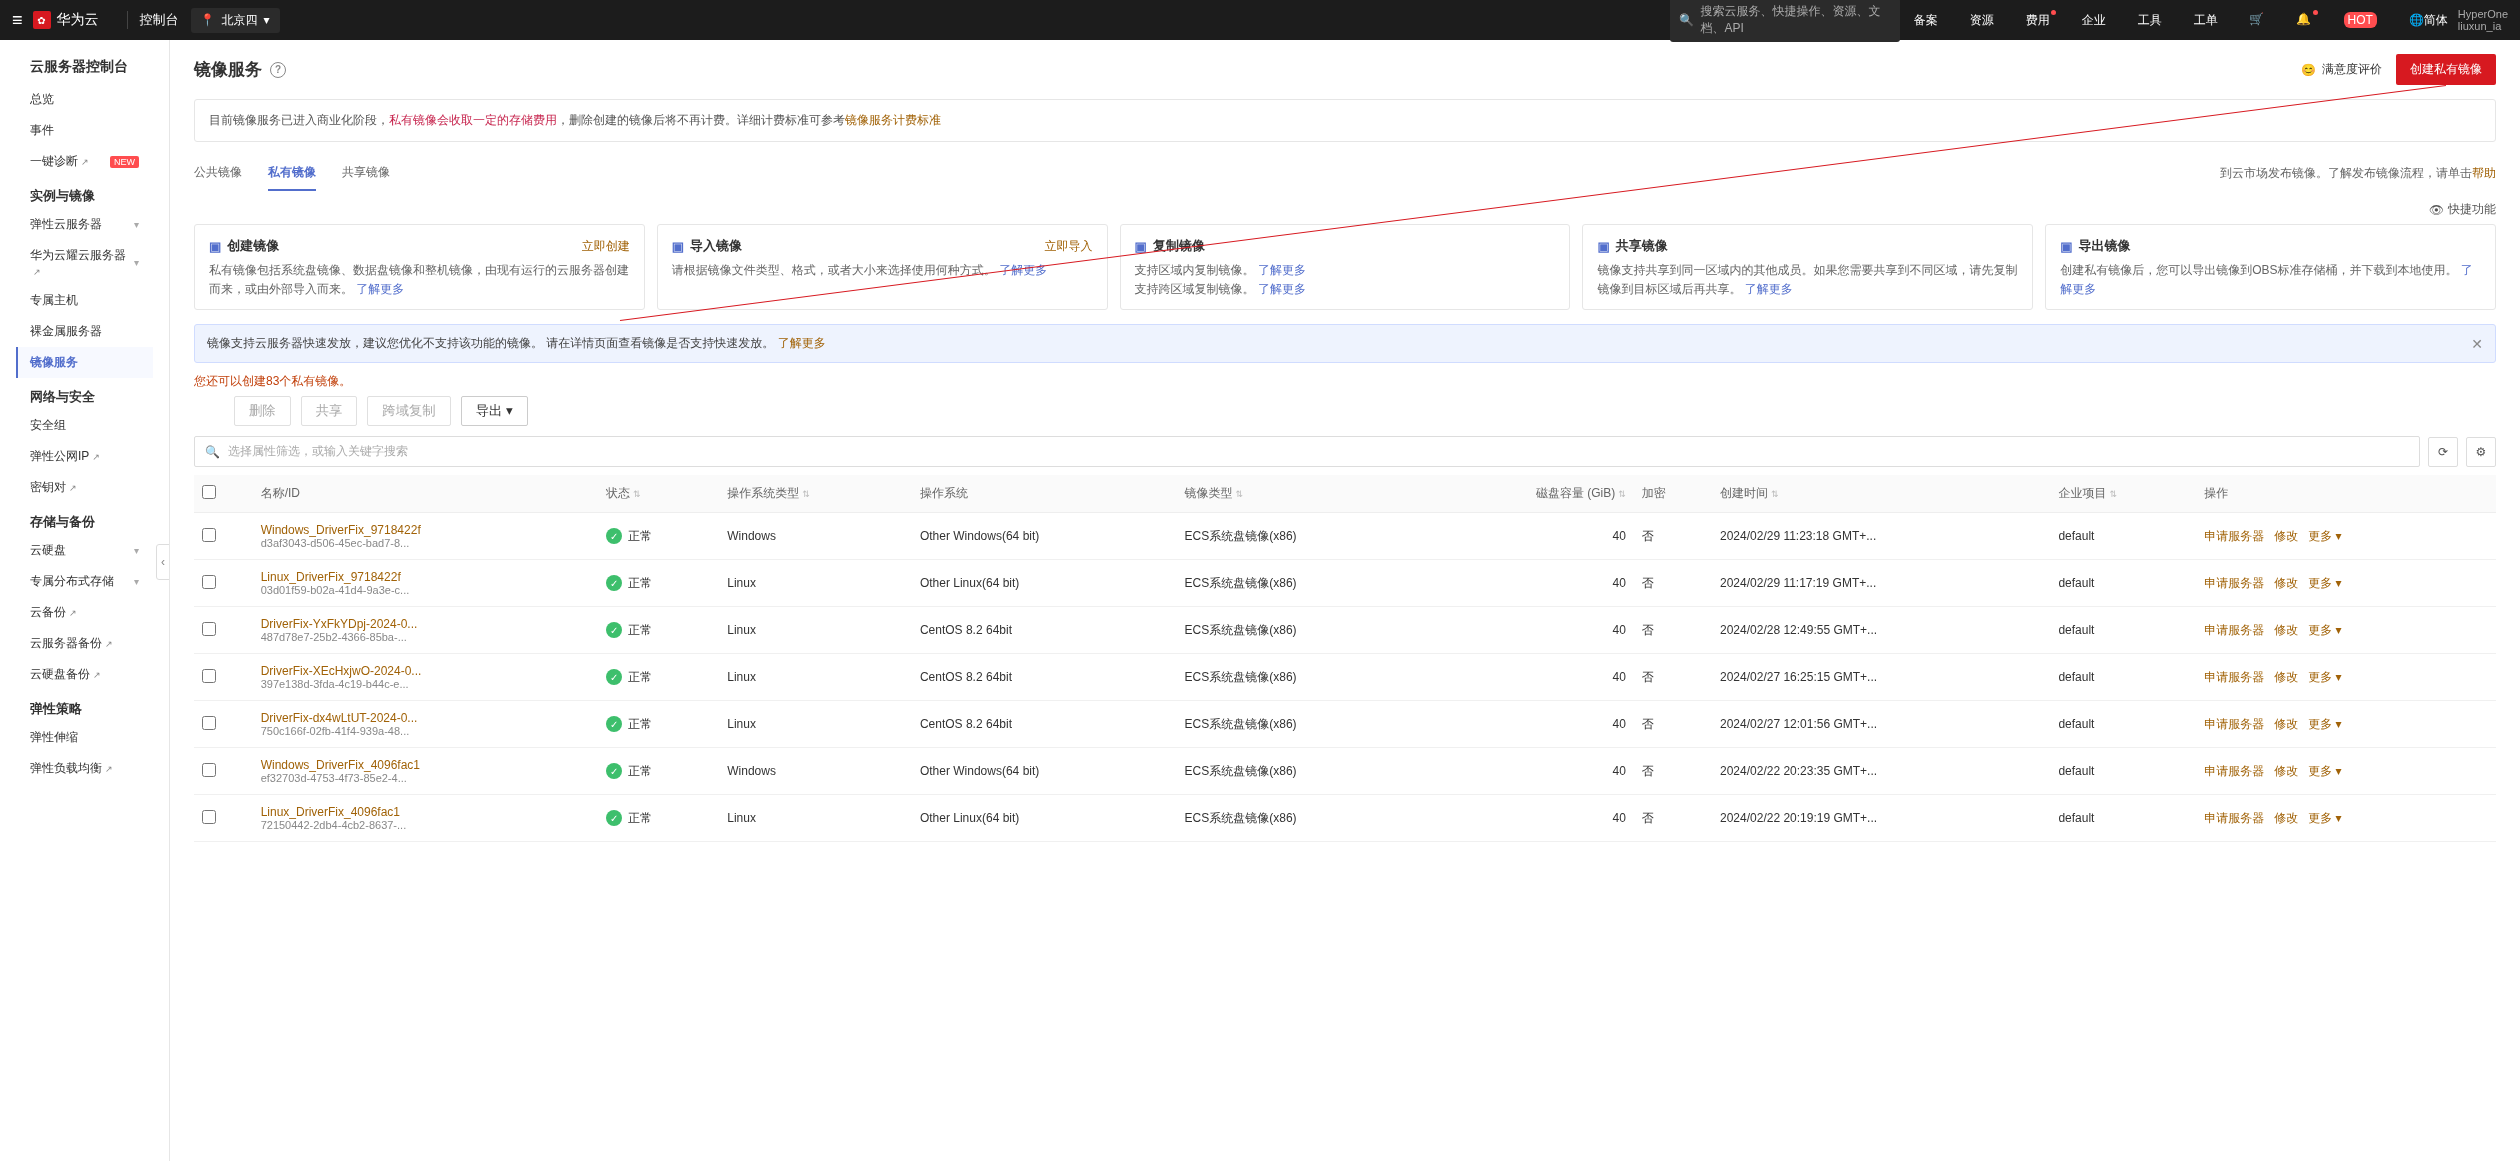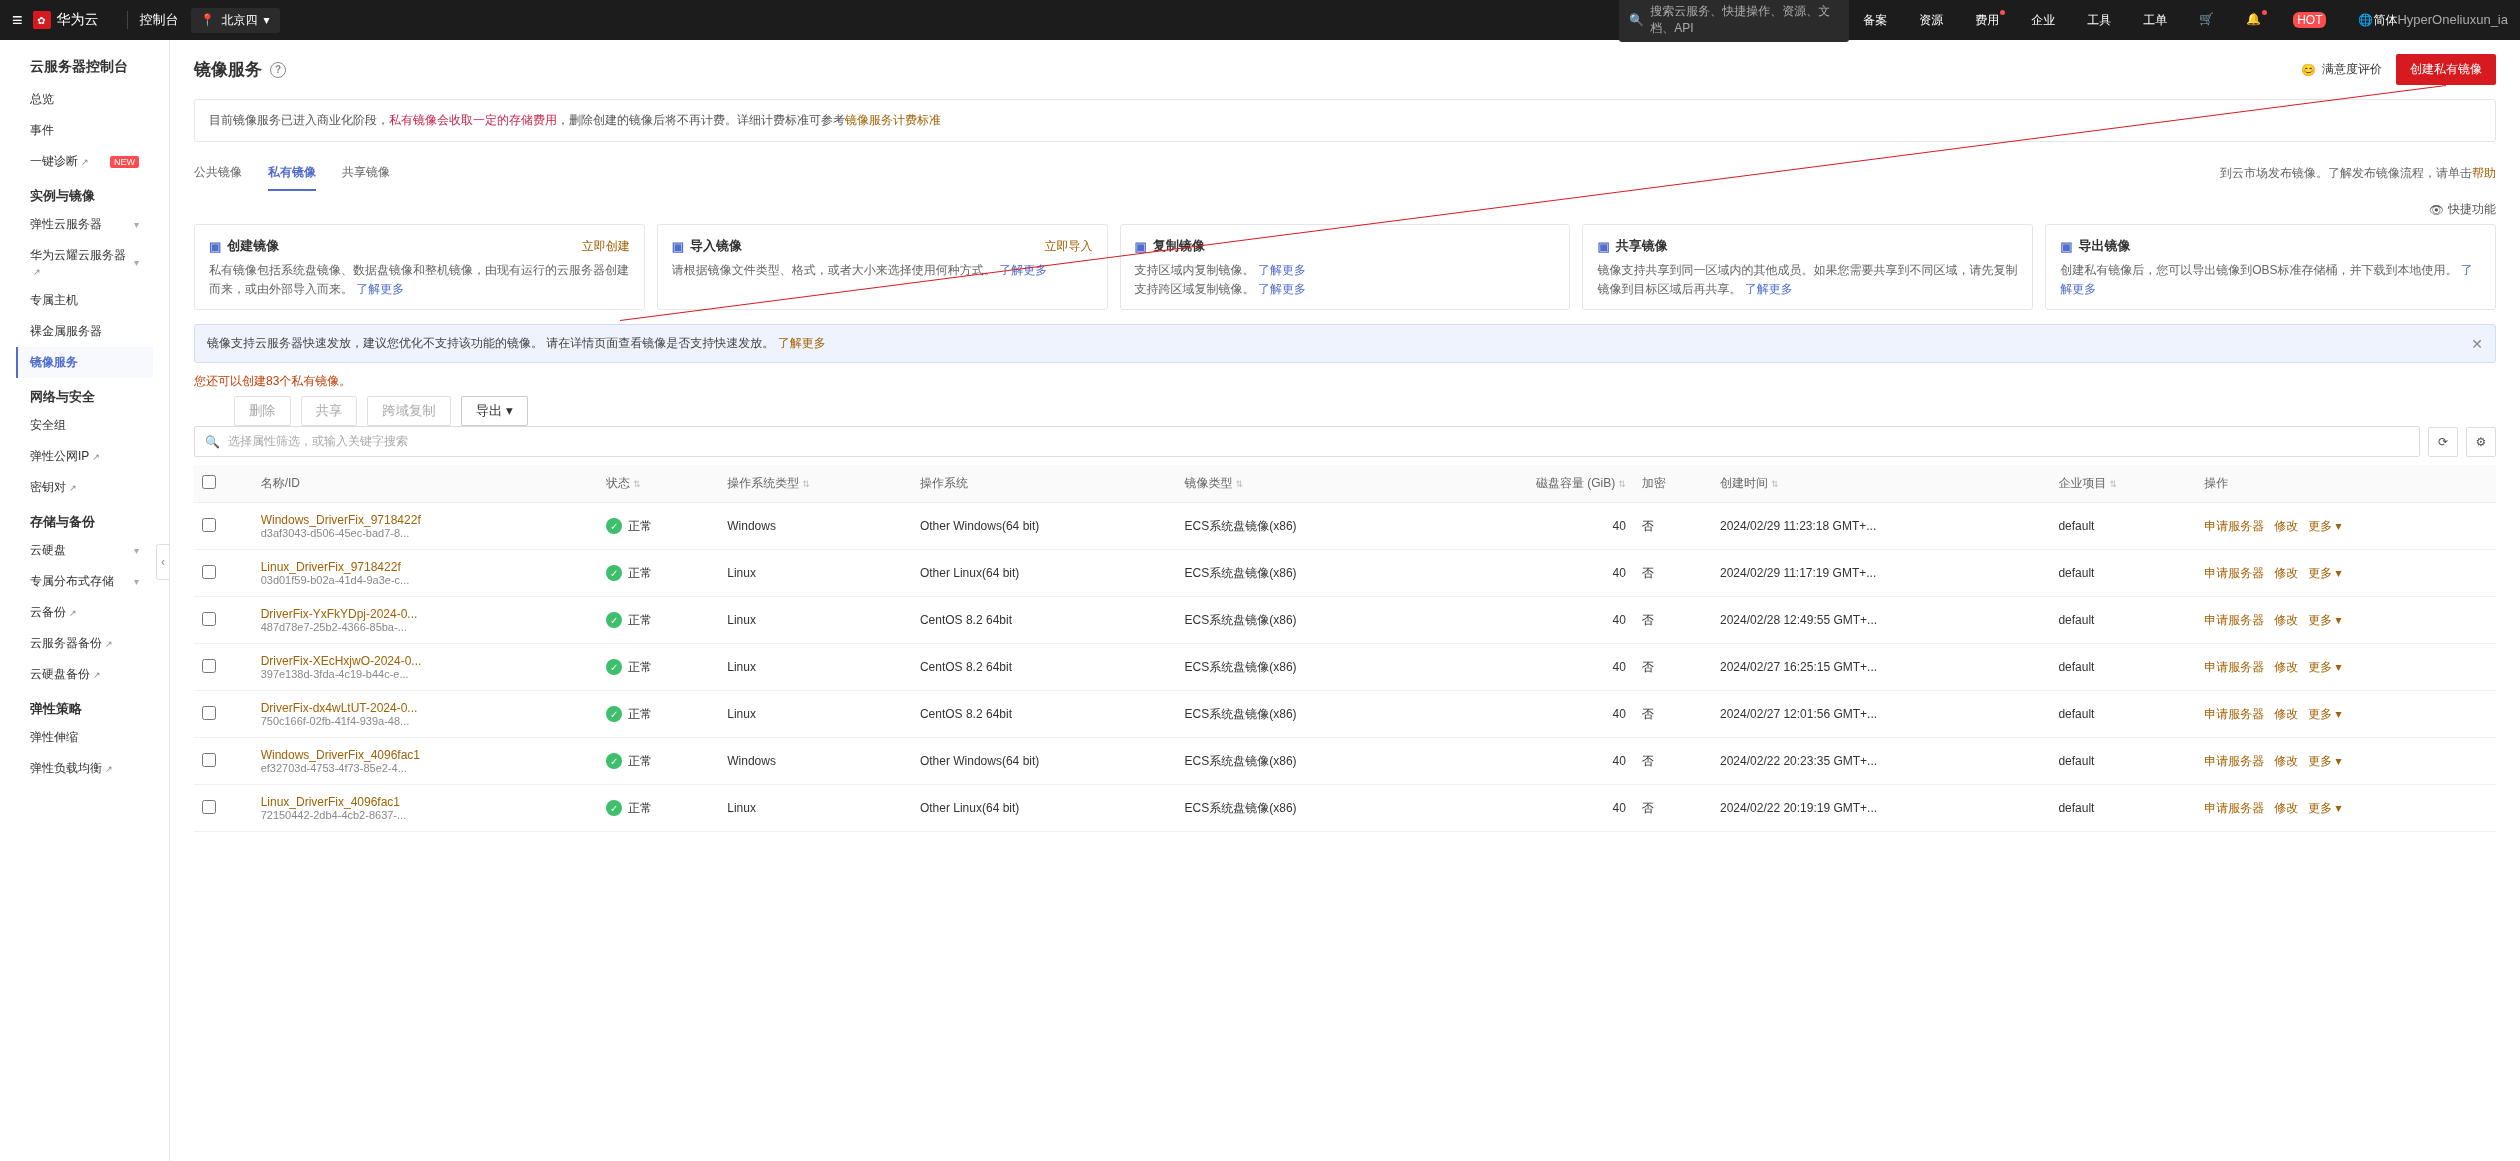--- a/index.html
+++ b/index.html
@@ -12,21 +12,21 @@
 .topbar .logo { display:flex; align-items:center; gap:6px; font-size:14px; margin-right:16px; }
 .topbar .logo-badge { width:18px; height:18px; background:#d71920; border-radius:2px; display:flex; align-items:center; justify-content:center; font-size:10px;}
 .topbar .divider { width:1px; height:18px; background:#444; margin:0 12px; }
 .topbar .console { font-size:13px; }
 .topbar .region { display:flex; align-items:center; gap:6px; background:#2b2b2b; padding:4px 10px; border-radius:3px; margin-left:12px; cursor:pointer; }
 .topbar .spacer { flex:1; }
 .topbar .search { display:flex; align-items:center; gap:6px; background:#2b2b2b; padding:5px 10px; border-radius:3px; width:230px; color:#aaa; }
 .topbar .rlinks { display:flex; align-items:flex-start; gap:32px; margin-left:14px; }
 .topbar .rlinks > span { cursor:pointer; font-size:12px; position:relative; }
 .topbar .dot::after { content:''; position:absolute; width:5px;height:5px;background:#ff4d4f;border-radius:50%; top:-2px; right:-6px;}
-.topbar .user { display:flex; flex-direction:row; line-height:1.1; margin-left:0; font-size:13px; color:#aaa; }
+.topbar .user { display:flex; flex-direction:column; line-height:1.1; margin-left:10px; font-size:11px; color:#aaa; }
 .topbar .hot { background:#ff4d4f; color:#fff; font-size:9px; padding:1px 4px; border-radius:6px;}
 
 
 .layout { display:flex; height:calc(100vh - 40px); }
 .sidebar { width:170px; border-right:1px solid #e6e6e6; padding:10px 16px; overflow-y:auto; position:relative;}
 .sidebar h3 { padding:8px 14px; font-size:14px; font-weight:bold; }
 .sidebar .item { display:flex; align-items:center; justify-content:space-between; padding:7px 14px; cursor:pointer; color:#333; }
 .sidebar .item.active { color:#526ecc; border-left:2px solid #526ecc; padding-left:12px; font-weight:bold; background:#f7f9ff;}
 .sidebar .cat { padding:10px 14px 4px; font-weight:bold; font-size:13px; }
 .sidebar .new-tag { background:#ff4d4f; color:#fff; font-size:9px; padding:1px 4px; border-radius:2px; }
@@ -65,21 +65,21 @@
 .card .ch .ct .ci { color:#526ecc; }
 .card .cd { color:#666; line-height:1.6; }
 .card .more { color:#526ecc; cursor:pointer; }
 
 
 .banner { background:#eef3fe; border:1px solid #d0dcff; padding:10px 12px; display:flex; align-items:center; justify-content:space-between; border-radius:3px; margin-bottom:10px; color:#444;}
 .banner .close { cursor:pointer; color:#888; font-size:14px; }
 
 
 .count-tip { color:#c2410c; margin-bottom:6px; }
-.actions { display:flex; gap:10px; margin-bottom:0;padding-left:40px;}
+.actions { display:flex; gap:10px; margin-bottom:10px;padding-left:40px;}
 .btn { padding:5px 14px; border:1px solid #ccc; border-radius:2px; background:#fff; cursor:pointer; color:#333;}
 .btn.disabled { color:#aaa; border-color:#e0e0e0; cursor:not-allowed; }
 
 
 .searchbar { display:flex; gap:8px; align-items:center; margin-bottom:8px;}
 .searchbar .sinput { flex:1; border:1px solid #ddd; border-radius:2px; padding:6px 10px; display:flex; align-items:center; gap:8px; color:#aaa; }
 .searchbar .ibtn { width:30px;height:30px;border:1px solid #ddd;border-radius:2px;display:flex;align-items:center;justify-content:center;cursor:pointer;color:#555;}
 
 
 table { width:100%; border-collapse:collapse; }

